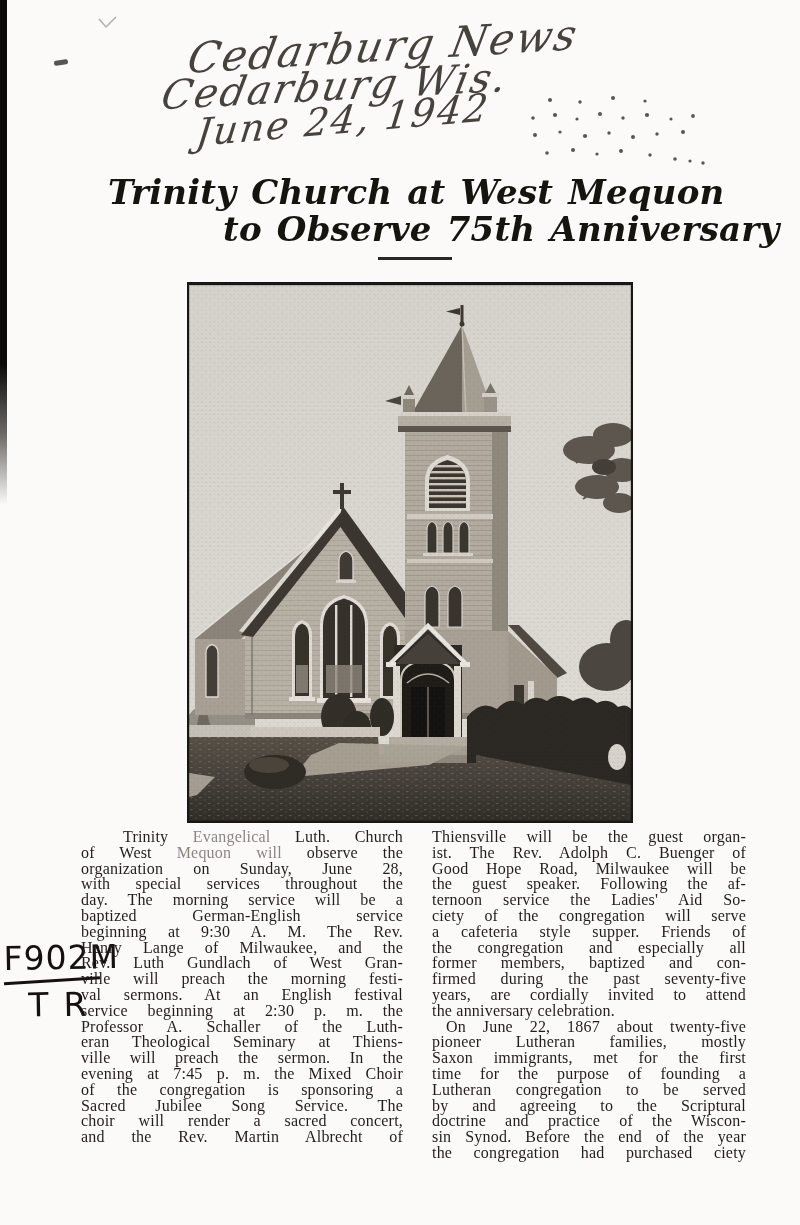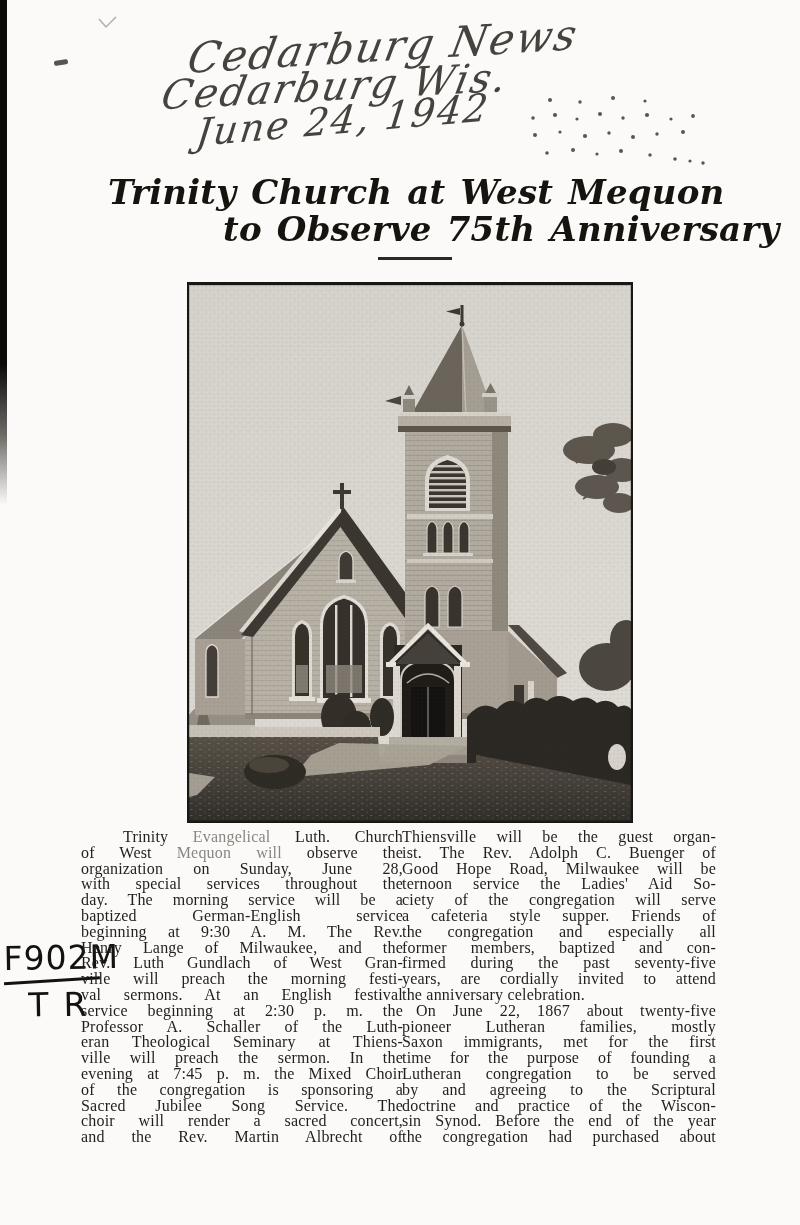--- a/index.html
+++ b/index.html
@@ -37,21 +37,21 @@
   
   .filecode{position:absolute;left:4px;top:938px;width:120px;color:#14110e;
     font-family:"DejaVu Sans",sans-serif;font-size:33px;transform:rotate(-1deg);}
   .fc-top{letter-spacing:1px;}
   .fc-line{width:96px;height:3px;background:#14110e;margin:2px 0 3px 0;transform:rotate(-2.5deg);}
   .fc-bottom{letter-spacing:15px;margin-left:24px;}
 
   
   .col{position:absolute;top:829px;font-size:16px;line-height:15.8px;letter-spacing:.2px;}
   .col-l{left:81px;width:322px;}
-  .col-r{left:402px;width:314px;font-family:Liberation Serif, serif;}
+  .col-r{left:432px;width:314px;font-family:Liberation Serif, serif;}
   .tline{text-align:justify;text-align-last:justify;white-space:normal;}
   .tline.endline{text-align-last:left;}
   .smudge{color:#6e6862;filter:blur(.45px);opacity:.8;}
 </style>
 </head>
 <body>
 
 <div class="page">
 
   <div class="edge-strip"></div>
@@ -321,33 +321,34 @@
         <div class="tline">evening at 7:45 p. m. the Mixed Choir</div>
         <div class="tline">of the congregation is sponsoring a</div>
         <div class="tline">Sacred Jubilee Song Service. The</div>
         <div class="tline">choir will render a sacred concert,</div>
         <div class="tline">and the Rev. Martin Albrecht of</div>
       </div>
     <div class="col col-r" id="col-right">
         <div class="tline">Thiensville will be the guest organ-</div>
         <div class="tline">ist. The Rev. Adolph C. Buenger of</div>
         <div class="tline">Good Hope Road, Milwaukee will be</div>
+        <div class="tline">the guest speaker. Following the af-</div>
         <div class="tline">ternoon service the Ladies' Aid So-</div>
         <div class="tline">ciety of the congregation will serve</div>
         <div class="tline">a cafeteria style supper. Friends of</div>
         <div class="tline">the congregation and especially all</div>
         <div class="tline">former members, baptized and con-</div>
         <div class="tline">firmed during the past seventy-five</div>
         <div class="tline">years, are cordially invited to attend</div>
         <div class="tline endline">the anniversary celebration.</div>
         <div class="tline" style="text-indent: 14px;">On June 22, 1867 about twenty-five</div>
         <div class="tline">pioneer Lutheran families, mostly</div>
         <div class="tline">Saxon immigrants, met for the first</div>
         <div class="tline">time for the purpose of founding a</div>
         <div class="tline">Lutheran congregation to be served</div>
         <div class="tline">by and agreeing to the Scriptural</div>
         <div class="tline">doctrine and practice of the Wiscon-</div>
         <div class="tline">sin Synod. Before the end of the year</div>
-        <div class="tline">the congregation had purchased about</div>
+        <div class="tline">the congregation had purchased ciety</div>
       </div>
   </div>
 
 </div>
 
 </body></html>

